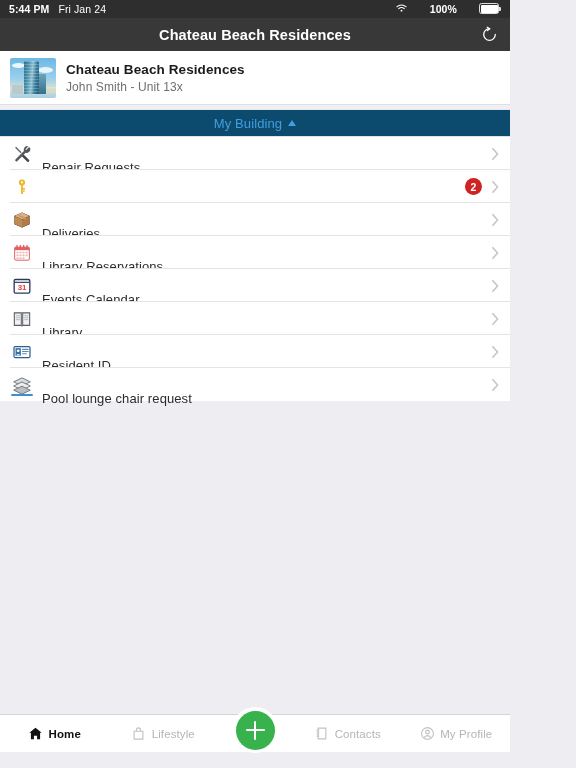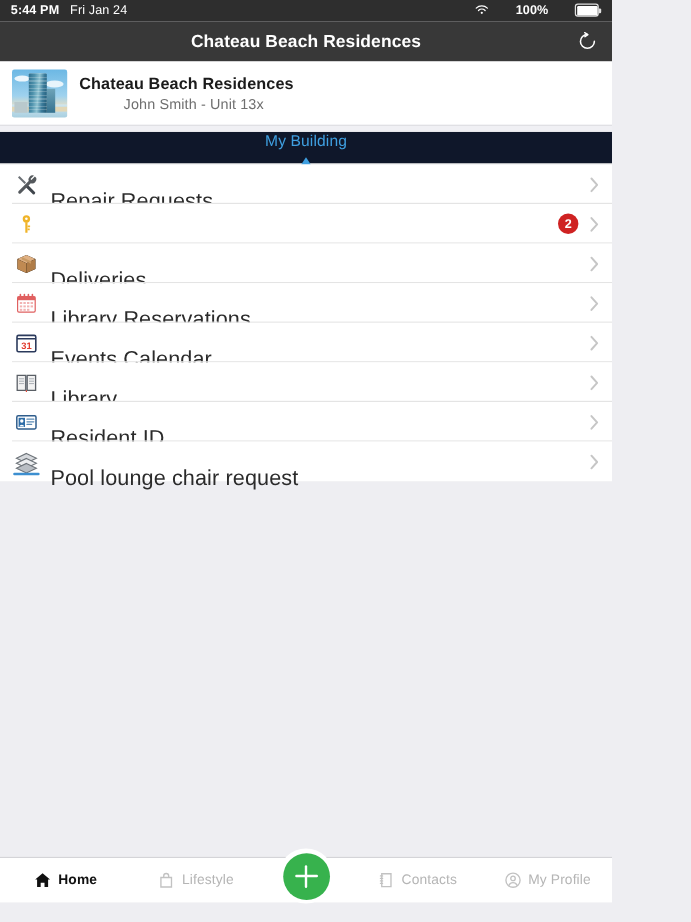--- a/index.html
+++ b/index.html
@@ -58,43 +58,43 @@
     border-radius:1px 1px 0 0;
   }
   .bt-tower:after {
     content:""; position:absolute; inset:0;
     background:repeating-linear-gradient(to bottom, rgba(255,255,255,.22) 0 1px, transparent 1px 3px);
   }
   .bt-tower2 { position:absolute; left:29px; bottom:4px; width:7px; height:20px; background:linear-gradient(#6ea3b8,#35728f); }
   .bt-low { position:absolute; left:2px; bottom:4px; width:11px; height:9px; background:#b9c9cc; }
   .profile-text { display:flex; flex-direction:column; justify-content:center; gap:3px; }
   .profile-name { font-size:13.5px; font-weight:700; color:#1b1b1b; letter-spacing:.1px; }
-  .profile-sub { font-size:12px; color:#6f6f6f; letter-spacing:.1px;margin-left:37px; }
+  .profile-sub { font-size:12px; color:#6f6f6f; letter-spacing:.1px; }
 
   .thin-gap { height:6px; background:#f0f0f4; border-top:1px solid #e0e0e4; border-bottom:1px solid #e6e6ea; }
 
   
   .section-hd {
-    background:#0f172a; height:27px; display:flex; align-items:center;
-    justify-content:center; gap:6px; border-bottom:1px solid #e3e3e3;flex-direction:column;
+    background:#0c4a6e; height:27px; display:flex; align-items:center;
+    justify-content:center; gap:6px; border-bottom:1px solid #e3e3e3;
   }
   .section-hd-label { color:#3f9fe0; font-size:13px; letter-spacing:.1px; }
   .caret-up { width:0; height:0; border-left:4.5px solid transparent; border-right:4.5px solid transparent; border-bottom:6px solid #3f9fe0; }
 
   
   .list { background:#ffffff; }
   .row {
     height:33px; display:flex; align-items:center; padding:0 10px 0 10px;
     position:relative; background:#fff;
   }
   .row:not(:last-child):after {
     content:""; position:absolute; left:10px; right:0; bottom:0; height:1px; background:#e4e4e4;
   }
   .row-ico { width:24px; height:24px; flex:none; display:flex; align-items:center; justify-content:center; position:relative; }
-  .row-label { margin-left:8px; font-size:18px; color:#2b2b2b; letter-spacing:.1px; white-space:nowrap;margin-top:28px; }
+  .row-label { margin-left:8px; font-size:13px; color:#2b2b2b; letter-spacing:.1px; white-space:nowrap;margin-top:28px; }
   .row-right { margin-left:auto; display:flex; align-items:center; gap:9px; }
   .badge {
     min-width:17px; height:17px; padding:0 4px; border-radius:9px; background:#cf2222;
     color:#fff; font-size:10.5px; font-weight:600; display:flex; align-items:center; justify-content:center;
   }
   .chev { width:9px; height:14px; display:block; }
   .pool-underline { position:absolute; left:1px; right:1px; bottom:1px; height:2px; background:#3d8fd0; border-radius:1px; }
 
   .list-filler { background:#eeeef2; }
 

